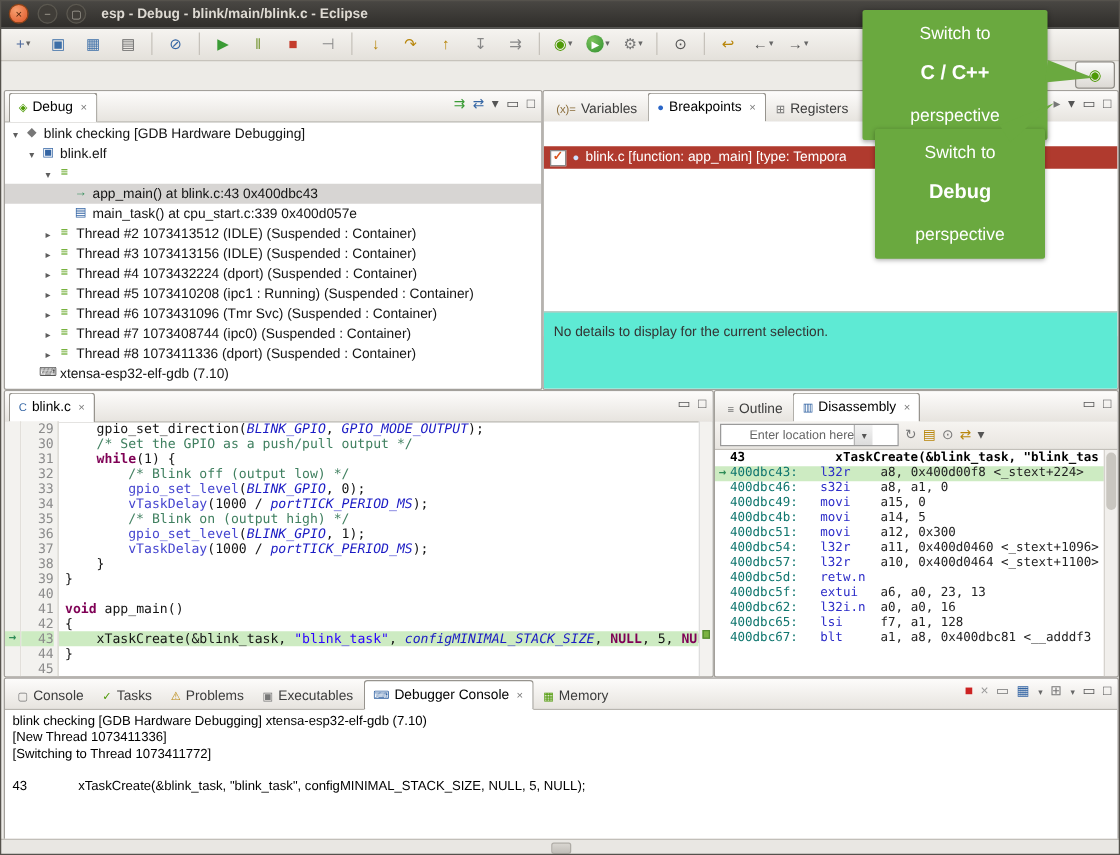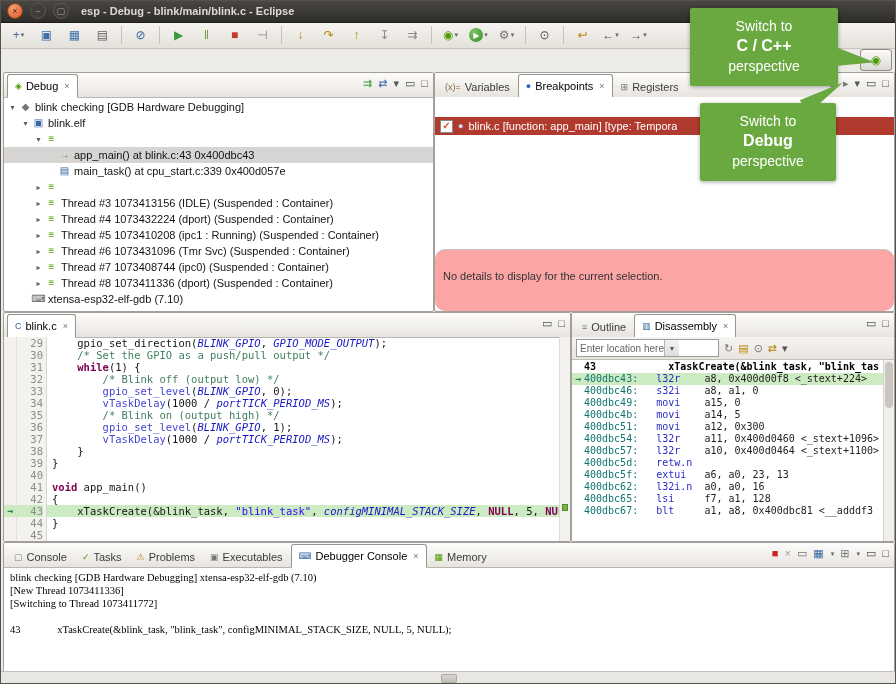--- a/index.html
+++ b/index.html
@@ -56,22 +56,22 @@
   .trow .tlbl{color:#141414;text-align:center;}
 
   
   #bp-panel{left:434px;top:72px;width:459px;height:238px;}
   .bp-list{position:absolute;top:24px;left:0;right:0;height:152px;background:#fff;padding-top:20px;}
   .bprow{height:18px;display:flex;align-items:center;gap:5px;background:#b03a2e;color:#fff;font-size:11px;padding:0 5px;}
   .bpcheck{width:11px;height:11px;flex:none;background:#fdfdfd;border:1px solid #8a8a8a;color:#d9541e;
            font-size:10px;line-height:10px;text-align:center;font-weight:bold;}
   .bpicn{color:#cfe0ff;font-size:9px;line-height:1;}
   .bptext{white-space:nowrap;overflow:hidden;}
-  .bp-details{position:absolute;left:0;right:0;top:176px;bottom:0;border-top:1px solid #c8c5c0;background:#fca5a5;
-              padding:20px 8px;font-size:11px;color:#333;border-radius:10px;}
+  .bp-details{position:absolute;left:0;right:0;top:176px;bottom:0;border-top:1px solid #c8c5c0;background:#5eead4;
+              padding:10px 8px;font-size:11px;color:#333;}
 
   
   #editor-panel{left:3px;top:312px;width:566px;height:228px;}
   #ed-body{position:absolute;top:24px;left:0;right:0;bottom:0;display:flex;
            font-family:"DejaVu Sans Mono",monospace;font-size:10.5px;line-height:12px;}
   #ed-marker{width:12px;flex:none;background:#f3f2ef;border-right:1px solid #e2dfda;}
   #ed-gutter{width:26px;flex:none;background:#f3f2ef;border-right:1px solid #d8d5d0;color:#8b8b8b;
              text-align:right;padding-right:3px;}
   #ed-code{flex:1;overflow:hidden;}
   #ed-ruler{width:10px;flex:none;background:#f3f2ef;border-left:1px solid #ddd;position:relative;}
@@ -85,52 +85,52 @@
   .tk-kw{color:#7f0055;font-weight:bold;}
   .tk-str{color:#2a00ff;}
   .tk-mac{color:#1a1ac4;font-style:italic;}
   .tk-fn{color:#4646d0;}
 
   
   #dis-panel{left:571px;top:312px;width:322px;height:228px;}
   #dis-tools{position:absolute;top:24px;left:0;right:0;height:22px;background:linear-gradient(#f6f4f1,#e8e5e0);
              border-bottom:1px solid #c2bfb9;display:flex;align-items:center;padding:0 4px;gap:5px;}
   .combo{width:138px;height:16px;background:#fff;border:1px solid #9a9a9a;display:flex;align-items:center;
-         justify-content:flex-start;font-size:10px;color:#666;padding-left:3px;overflow:hidden;white-space:nowrap;}
+         justify-content:center;font-size:10px;color:#666;padding-left:3px;overflow:hidden;white-space:nowrap;}
   .combo .dd{width:14px;height:100%;flex:none;border-left:1px solid #b5b5b5;display:flex;align-items:center;
              justify-content:center;color:#555;font-size:8px;background:linear-gradient(#f3f3f3,#dcdcdc);}
   #dis-toolicons{display:flex;align-items:center;gap:5px;font-size:11px;}
   #dis-body{position:absolute;top:47px;left:0;right:10px;bottom:0;font-family:"DejaVu Sans Mono",monospace;
             font-size:10px;line-height:12px;overflow:hidden;padding-top:1px;}
   .drow{height:12px;display:flex;white-space:pre;}
   .drow.cur{background:#cdebc2;}
   .dmark{width:12px;flex:none;text-align:center;font-size:10px;font-weight:bold;}
   .daddr{color:#0f766e;flex:none;}
   .dmn{color:#2b2bc8;flex:none;}
   .dops{color:#222;}
   .dsrc{font-weight:bold;color:#000;}
   #dis-scroll{position:absolute;right:0;top:47px;bottom:0;width:10px;background:#f1efec;border-left:1px solid #d6d3ce;}
   #dis-scroll .thumb{position:absolute;top:2px;left:1px;right:1px;height:46px;background:#c9c6c0;border-radius:4px;}
 
   
   #console-panel{left:3px;top:542px;width:890px;height:130px;}
-  #con-body{position:absolute;top:24px;left:0;right:0;bottom:0;font-family:Liberation Serif, serif;
+  #con-body{position:absolute;top:24px;left:0;right:0;bottom:0;font-family:Liberation Sans, sans-serif;
             font-size:10.5px;line-height:13px;padding:4px 6px;color:#000;overflow:hidden;}
   .conline{white-space:pre;height:13px;}
 
   
   #statusbar{position:absolute;left:0;right:0;bottom:0;height:12px;background:#e9e7e3;border-top:1px solid #c2bfb9;}
   #statusbar .grip{position:absolute;left:50%;top:2px;width:14px;height:7px;margin-left:-7px;
                    background:linear-gradient(#d8d5d0,#c3c0ba);border:1px solid #aeaba5;border-radius:2px;}
 
   
   .callout{position:absolute;background:#6aa93f;color:#fff;text-align:center;z-index:120;border-radius:2px;
            padding:10px 8px 12px;box-shadow:0 1px 4px rgba(0,0,0,.35);}
   .co-l1,.co-l3{font-size:14px;}
-  .co-l2{font-size:16px;font-weight:bold;margin:3px 0;}
+  .co-l2{font-size:16px;font-weight:bold;margin:16px 0;}
   #callout-cpp{left:690px;top:8px;width:132px;}
   #callout-debug{left:700px;top:103px;width:120px;}
   .tail{position:absolute;width:0;height:0;}
   #tail-cpp{left:147px;top:40px;border-top:9px solid transparent;border-bottom:9px solid transparent;
             border-left:38px solid #6aa93f;transform:rotate(8deg);transform-origin:left center;}
   #tail-debug{left:104px;top:-4px;border-top:8px solid transparent;border-bottom:8px solid transparent;
               border-left:46px solid #6aa93f;transform:rotate(-32deg);transform-origin:left center;}
 </style>
 </head>
 <body>
@@ -270,20 +270,21 @@
         <span class="tlbl">app_main() at blink.c:43 0x400dbc43</span>
       </div>
       <div class="trow" style="padding-left: 42px;">
         <span class="texp"></span>
         <span class="ticn" style="color: rgb(52, 101, 164);">▤</span>
         <span class="tlbl">main_task() at cpu_start.c:339 0x400d057e</span>
       </div>
       <div class="trow" style="padding-left: 29px;">
         <span class="texp">▸</span>
         <span class="ticn" style="color: rgb(78, 154, 6);">≡</span>
+        <span class="tlbl">Thread #2 1073413512 (IDLE) (Suspended : Container)</span>
       </div>
       <div class="trow" style="padding-left: 29px;">
         <span class="texp">▸</span>
         <span class="ticn" style="color: rgb(78, 154, 6);">≡</span>
         <span class="tlbl">Thread #3 1073413156 (IDLE) (Suspended : Container)</span>
       </div>
       <div class="trow" style="padding-left: 29px;">
         <span class="texp">▸</span>
         <span class="ticn" style="color: rgb(78, 154, 6);">≡</span>
         <span class="tlbl">Thread #4 1073432224 (dport) (Suspended : Container)</span>

